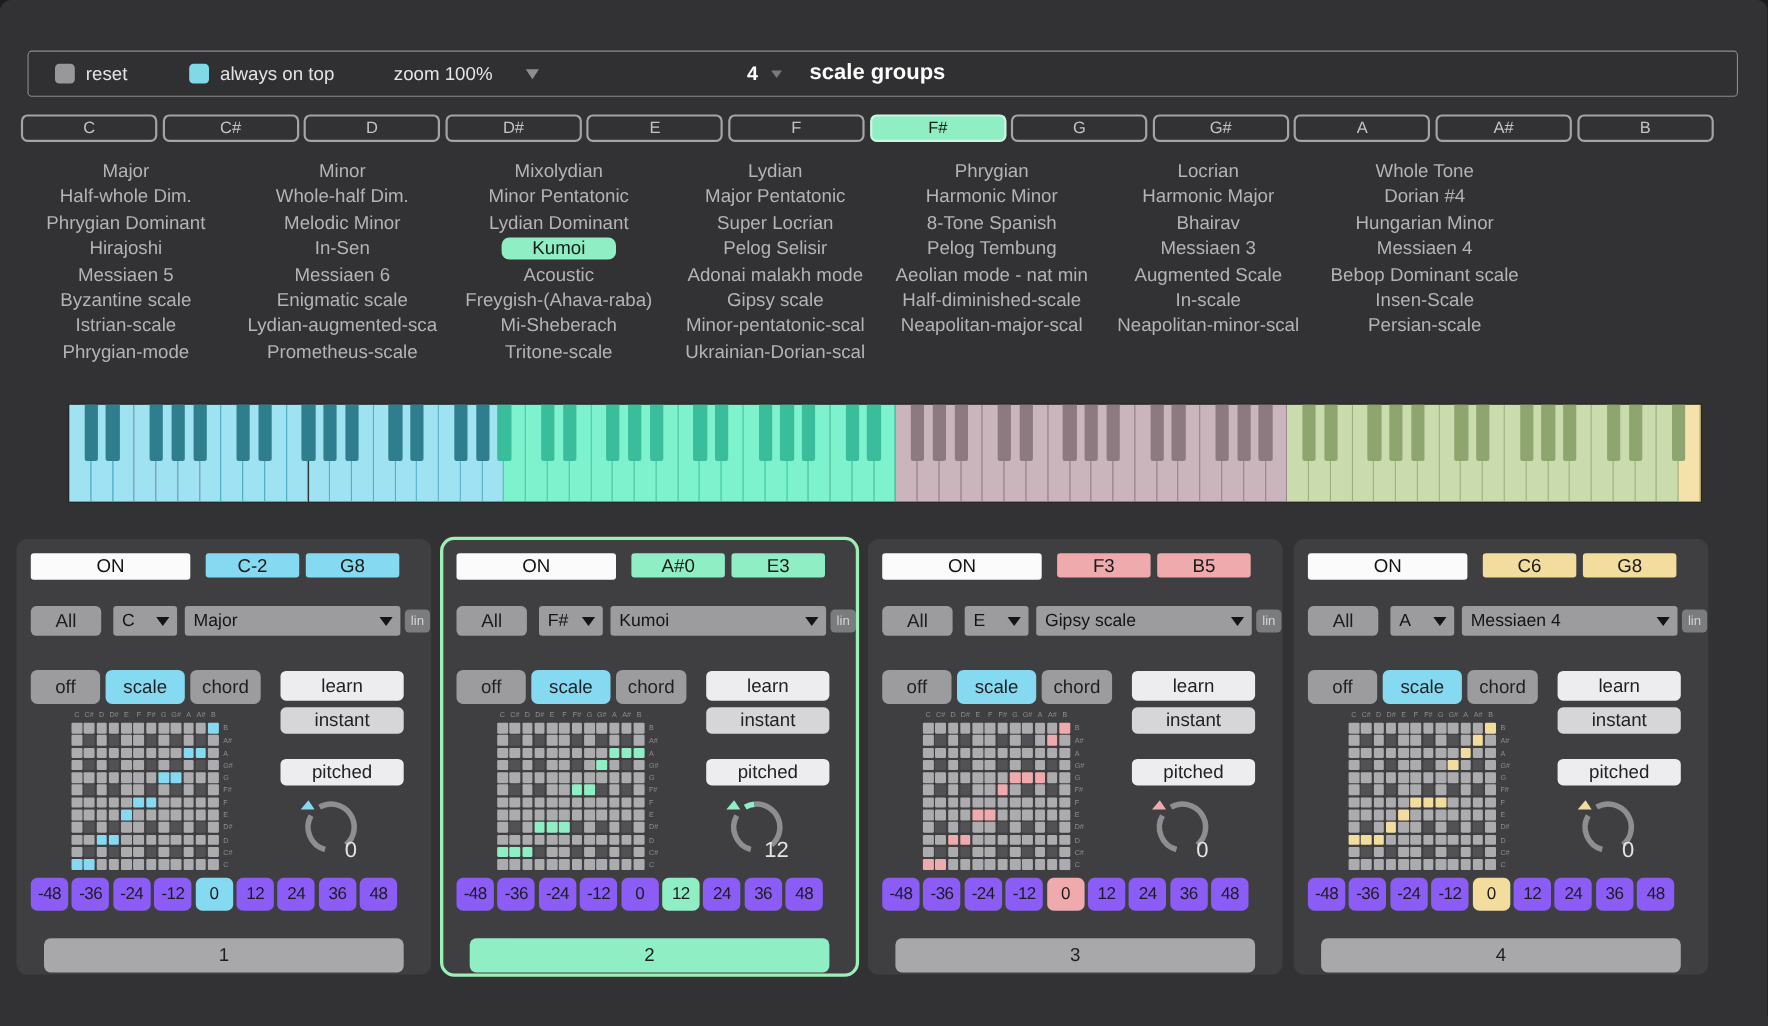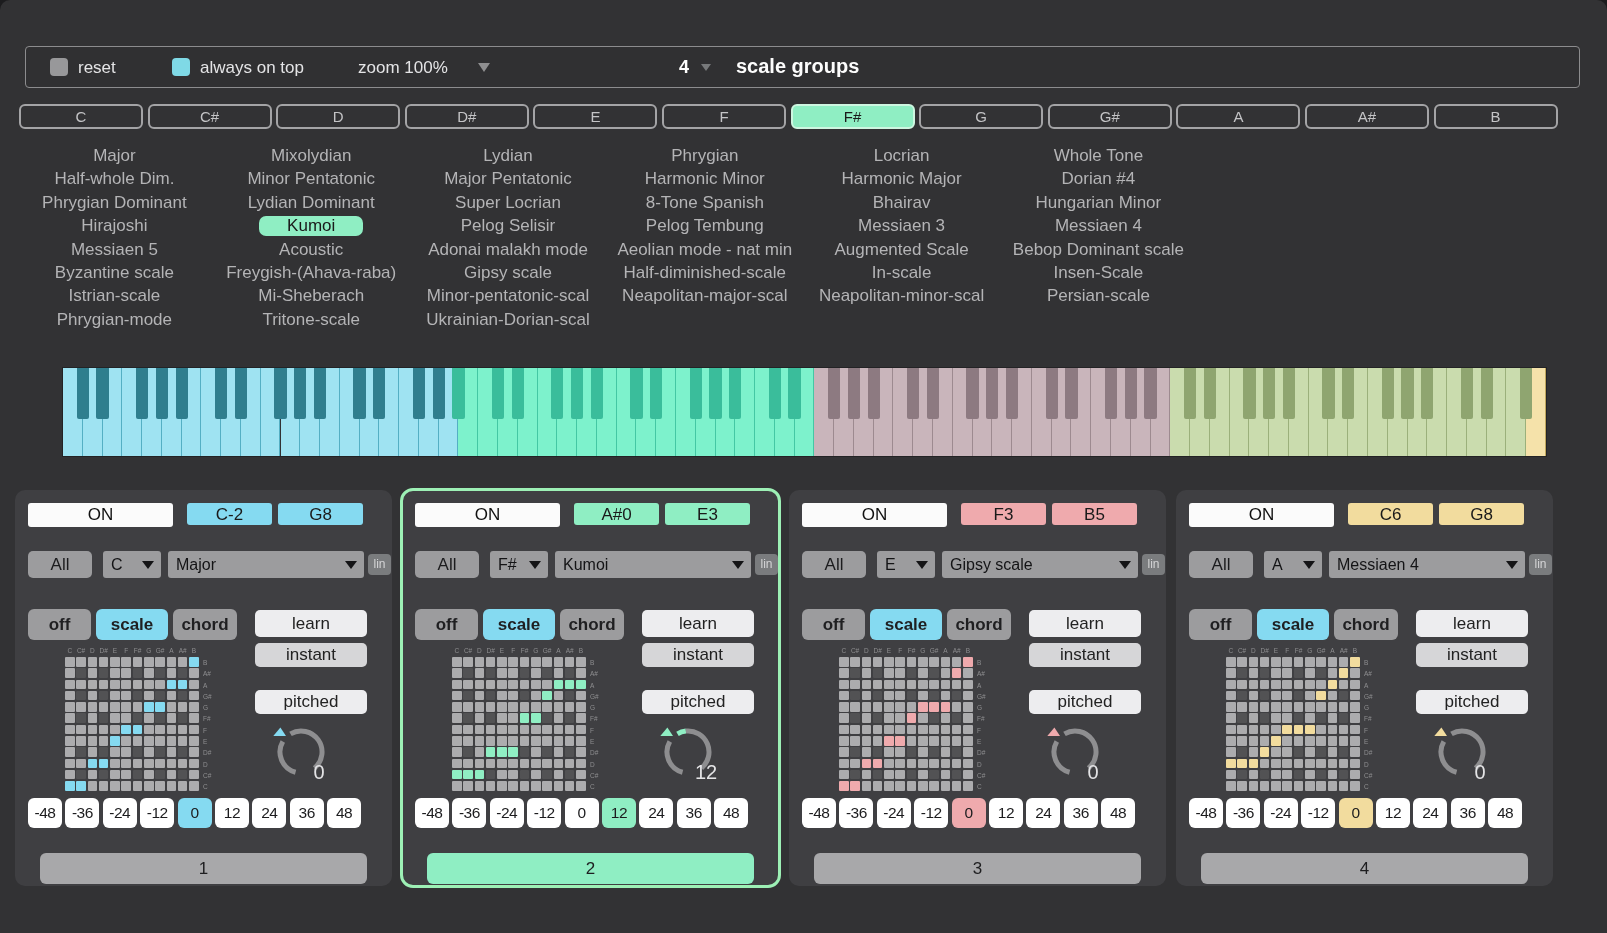--- a/index.html
+++ b/index.html
@@ -60,21 +60,21 @@
     border-radius:5px;color:#1c1c1e;font-size:17px;text-align:center;line-height:27px;}
   .dd{position:absolute;top:61px;height:27px;background:#9c9c9e;border-radius:3px;
     color:#141416;font-size:16px;line-height:27px;padding-left:8px;box-sizing:border-box;}
   .p-root{left:88px;width:58px;}
   .p-scale-sel{left:153px;width:196px;}
   .dd-tri{position:absolute;right:7px;top:10px;width:0;height:0;border-left:6px solid transparent;
     border-right:6px solid transparent;border-top:8px solid #141416;}
   .p-lin{position:absolute;left:353px;top:64px;width:23px;height:21px;background:#7a7c7e;
     border-radius:4px;color:#d4d4d6;font-size:12px;text-align:center;line-height:21px;}
   .m-btn{position:absolute;top:119px;height:31px;background:#9c9c9e;border-radius:6px;
-    color:#1f1f21;font-size:17px;text-align:center;line-height:31px;font-weight:bold;}
+    color:#1f1f21;font-size:17px;text-align:center;line-height:31px;}
   .p-off{left:13px;width:63px;}
   .p-scalebtn{left:81px;width:72px;background:#85daf1;}
   .p-chord{left:158px;width:64px;}
   .lgt{position:absolute;left:240px;width:112px;border-radius:5px;color:#222;
     font-size:17px;text-align:center;}
   .p-learn{top:120px;height:27px;line-height:27px;background:#ededef;}
   .p-instant{top:153px;height:24px;line-height:24px;background:#d6d6d8;}
   .p-pitched{top:200px;height:24px;line-height:24px;background:#ededef;}
   .grid-block{position:absolute;left:50px;top:157px;width:152px;height:146px;}
   .g-cols,.g-cells{display:grid;grid-template-columns:repeat(12,9.5px);gap:1.8px;}
@@ -83,21 +83,21 @@
   .g-cells{grid-auto-rows:9.5px;}
   .g-cell{background:#acacae;border-radius:1px;}
   .g-cell.dk{background:#525254;}
   .g-cell.on{background:var(--accent);}
   .g-rows{position:absolute;left:138px;top:12px;display:grid;grid-auto-rows:11.3px;
     font-size:6.5px;color:#8e8e90;}
   .dial{position:absolute;left:252px;top:226px;width:75px;height:75px;}
   .dial path{stroke-linecap:butt;}
   .dial-num{fill:#e4e4e6;font-size:20px;font-family:"Liberation Sans",sans-serif;}
   .transpose{position:absolute;left:13px;top:308px;display:flex;gap:3.4px;}
-  .t-btn{width:34px;height:30px;background:#ffffff;border-radius:6px;color:#1c1c1e;
+  .t-btn{width:34px;height:30px;background:#8b5cf6;border-radius:6px;color:#1c1c1e;
     font-size:15.5px;text-align:center;line-height:30px;letter-spacing:-0.5px;}
   .t-btn.sel{background:var(--accent);}
   .p-footer{position:absolute;left:25px;top:363px;width:327px;height:31px;background:#a8a8aa;
     border-radius:6px;color:#1e1e20;font-size:17px;text-align:center;line-height:31px;}
   .panel.selected .p-footer{background:var(--accent);}
 </style>
 </head>
 <body>
 
 <div class="window">
@@ -131,20 +131,30 @@
   <div class="scale-lists">
       <div class="scale-col">
         <div class="scale-item">Major</div>
         <div class="scale-item">Half-whole Dim.</div>
         <div class="scale-item">Phrygian Dominant</div>
         <div class="scale-item">Hirajoshi</div>
         <div class="scale-item">Messiaen 5</div>
         <div class="scale-item">Byzantine scale</div>
         <div class="scale-item">Istrian-scale</div>
         <div class="scale-item">Phrygian-mode</div>
+      </div>
+      <div class="scale-col">
+        <div class="scale-item">Minor</div>
+        <div class="scale-item">Whole-half Dim.</div>
+        <div class="scale-item">Melodic Minor</div>
+        <div class="scale-item">In-Sen</div>
+        <div class="scale-item">Messiaen 6</div>
+        <div class="scale-item">Enigmatic scale</div>
+        <div class="scale-item">Lydian-augmented-sca</div>
+        <div class="scale-item">Prometheus-scale</div>
       </div>
       <div class="scale-col">
         <div class="scale-item">Mixolydian</div>
         <div class="scale-item">Minor Pentatonic</div>
         <div class="scale-item">Lydian Dominant</div>
         <div class="scale-item"><span class="scale-pill">Kumoi</span></div>
         <div class="scale-item">Acoustic</div>
         <div class="scale-item">Freygish-(Ahava-raba)</div>
         <div class="scale-item">Mi-Sheberach</div>
         <div class="scale-item">Tritone-scale</div>

